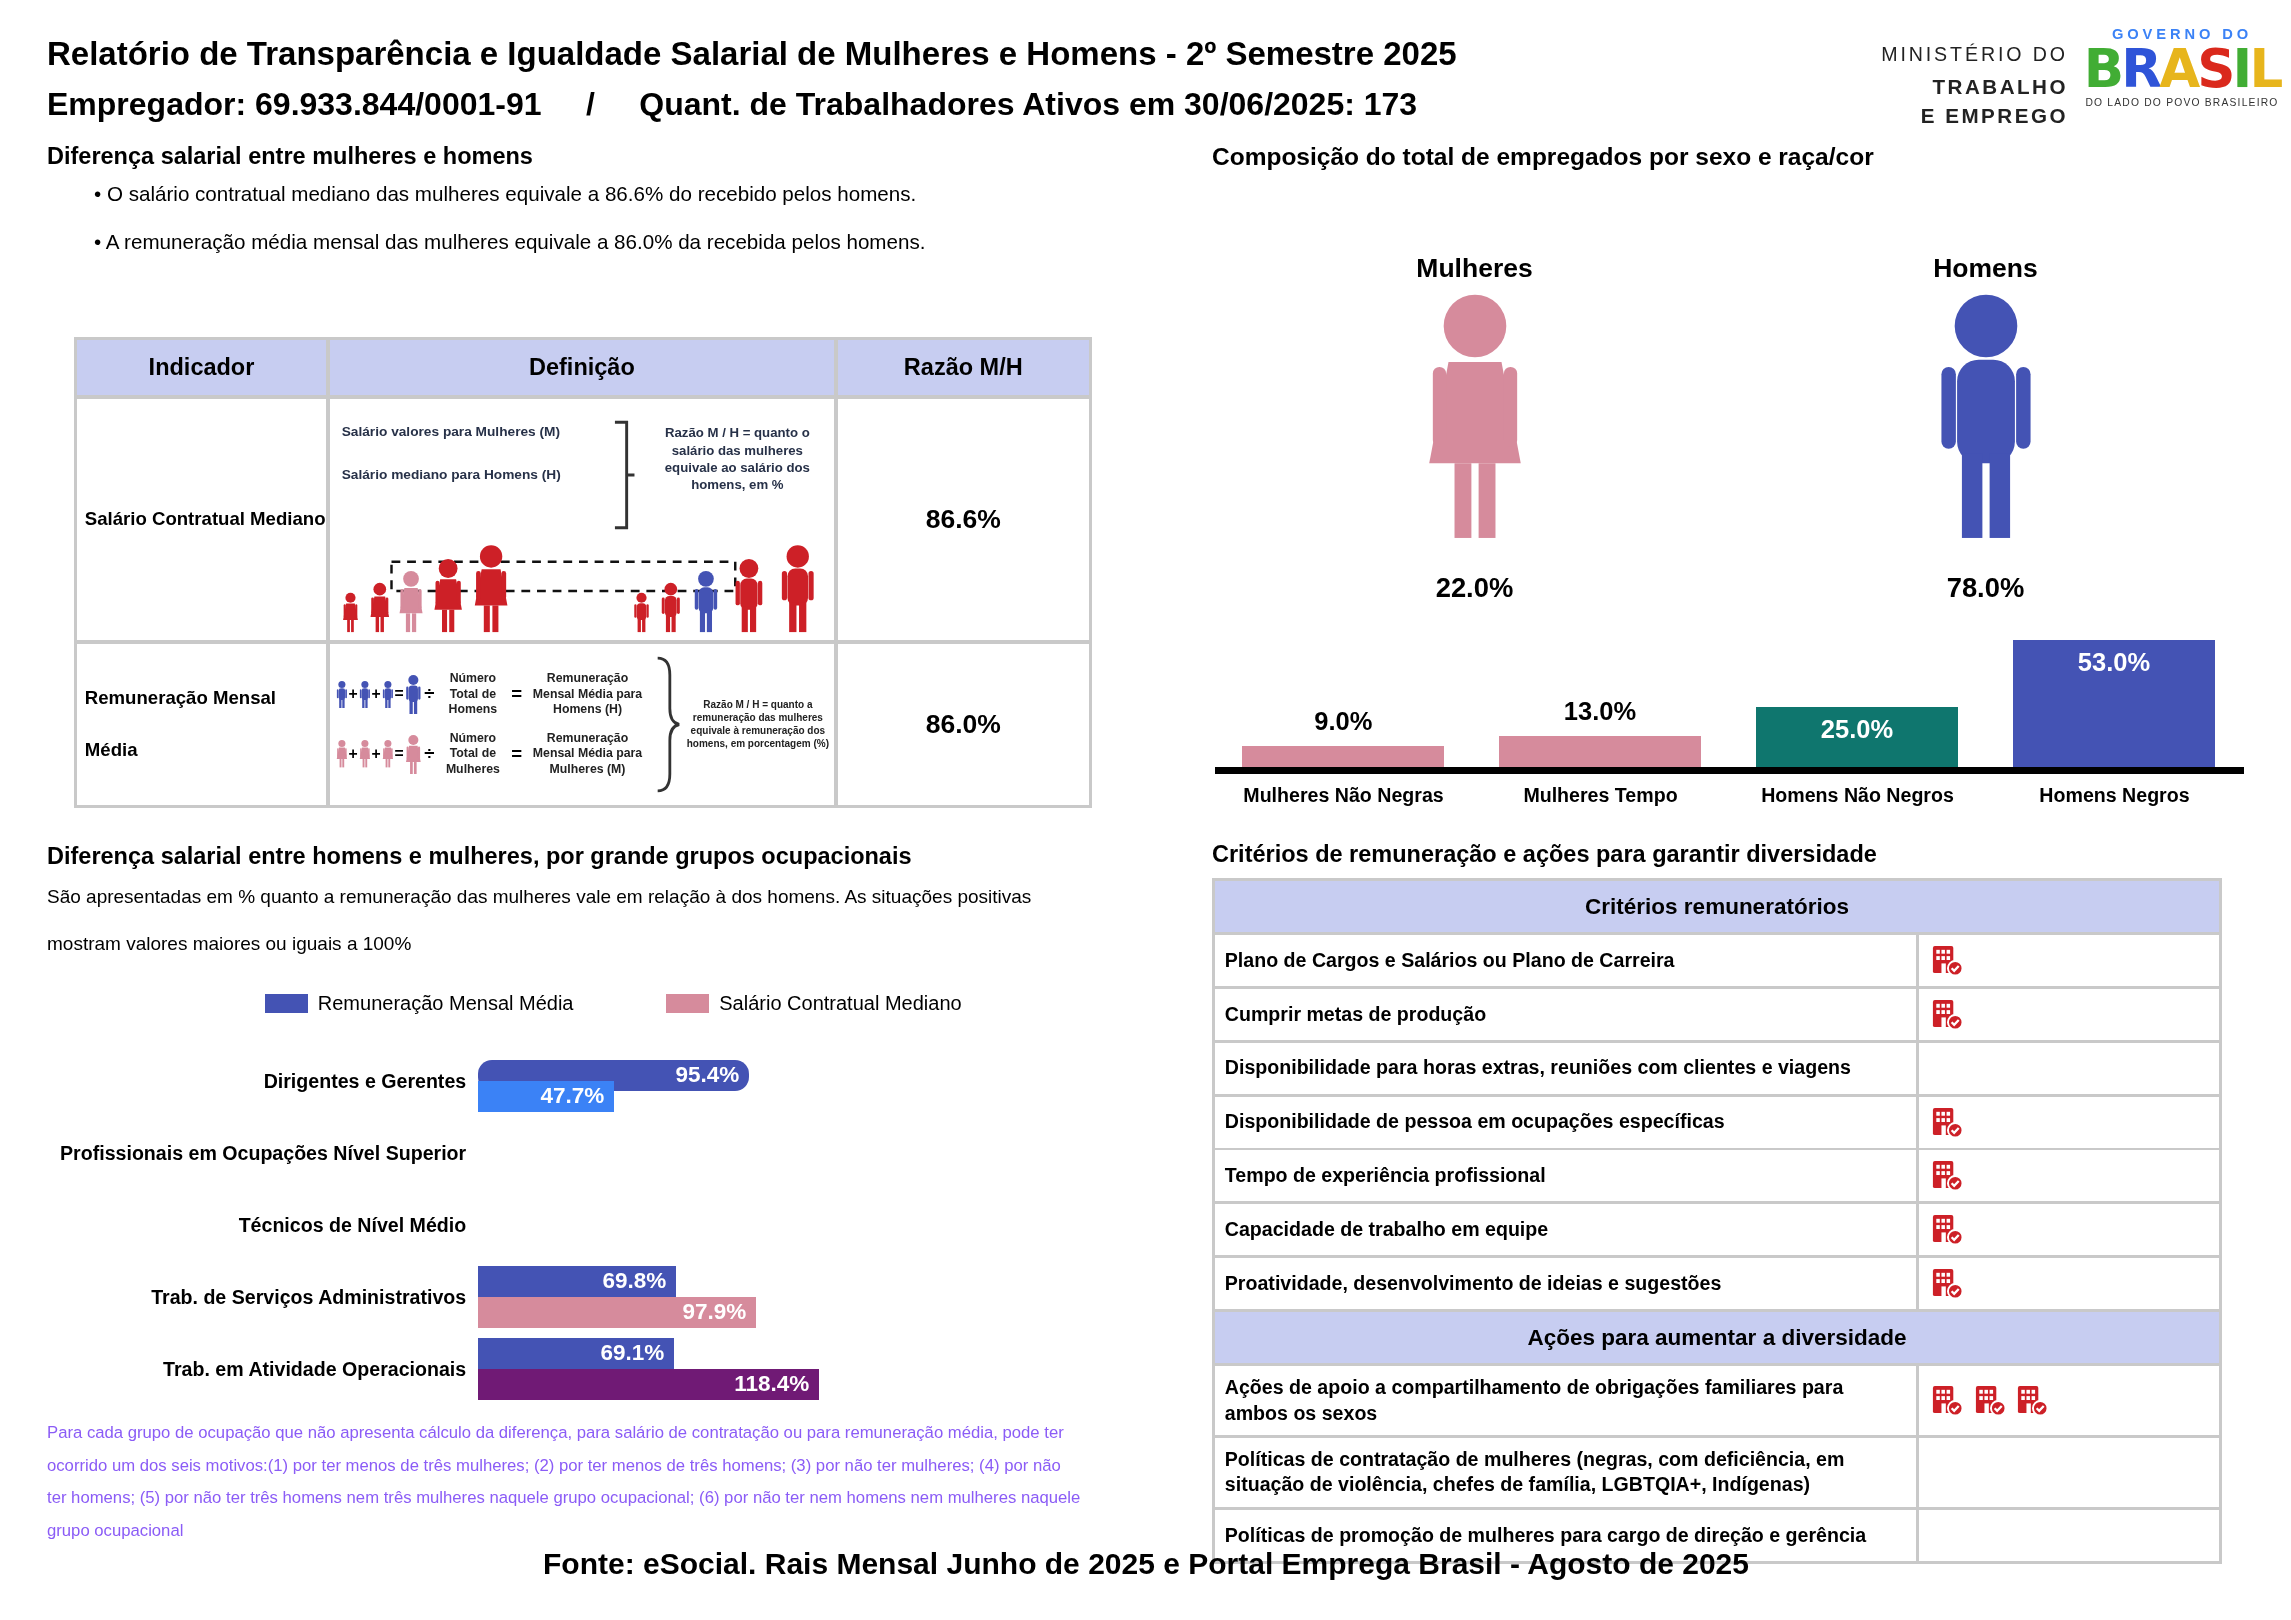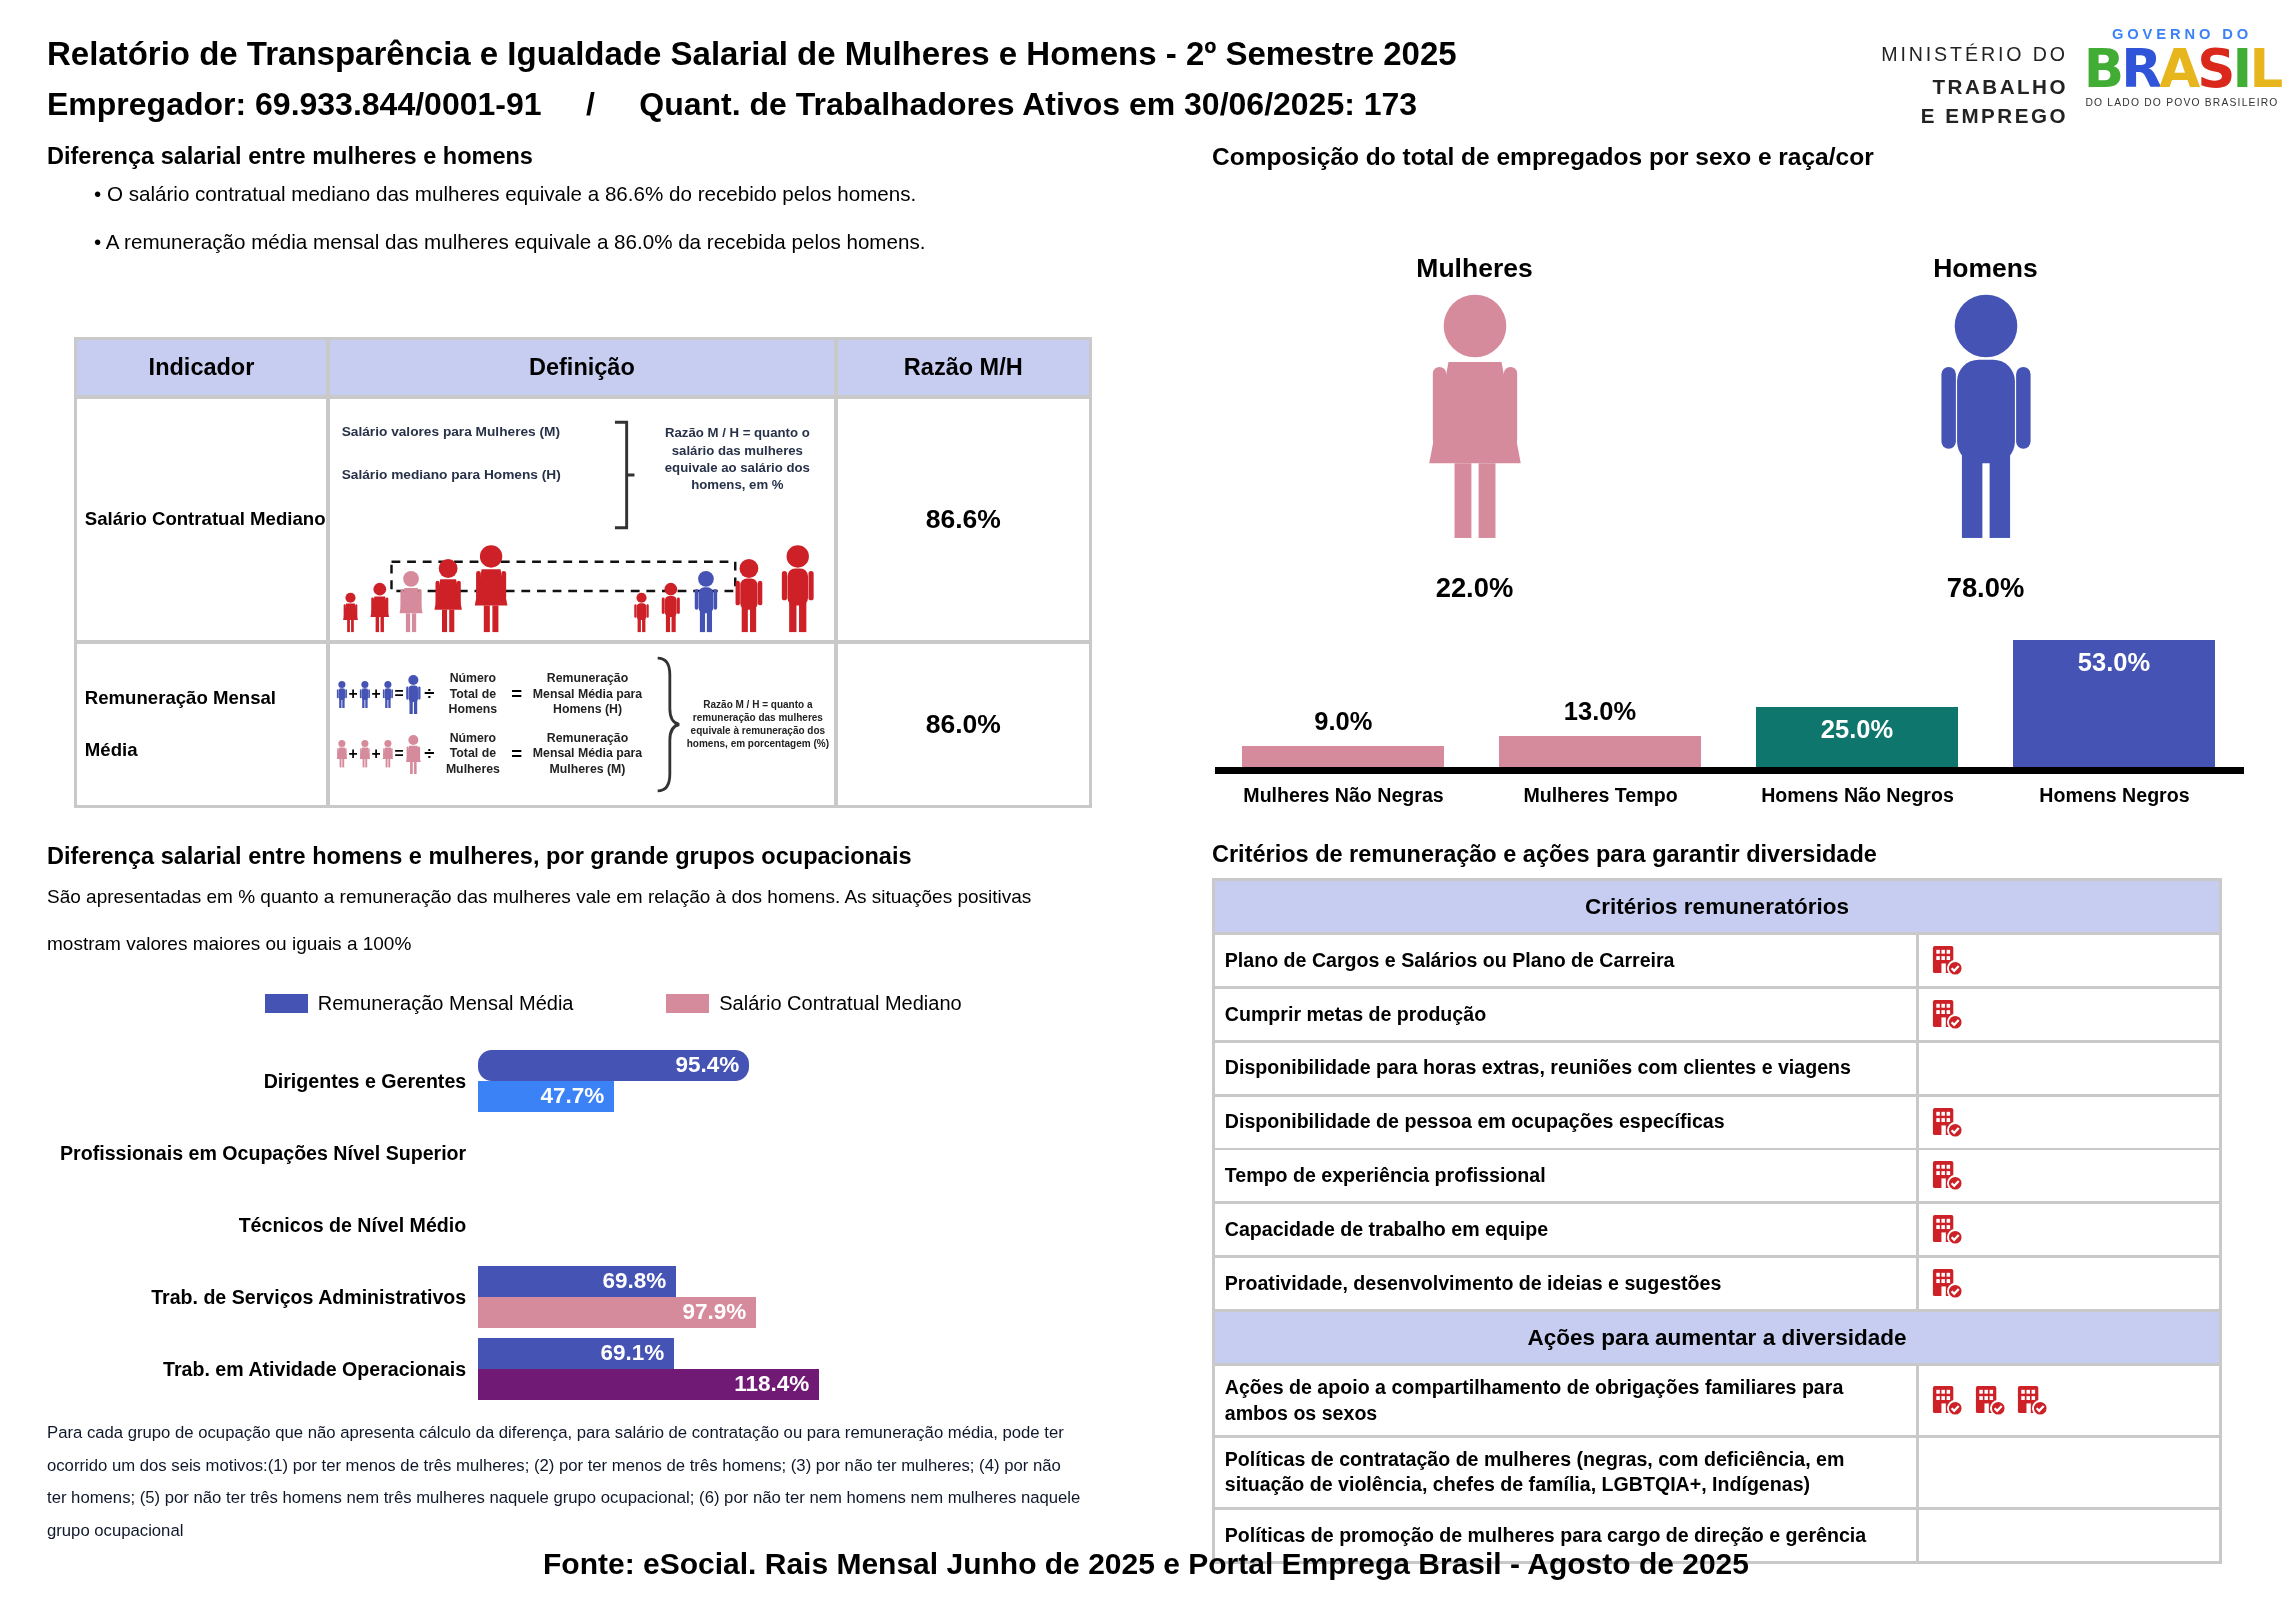--- a/index.html
+++ b/index.html
@@ -76,21 +76,21 @@
   #occ-sub div{margin-bottom:24.5px;}
   #occ-legend{position:absolute;left:265px;top:992px;display:flex;gap:93px;font-size:20px;align-items:center;}
   .leg-item{display:flex;align-items:center;}
   .sw{display:inline-block;width:43px;height:19.6px;margin-right:9.8px;}
   #occ-chart{position:absolute;left:47px;top:1045px;width:863px;}
   .occ-row{display:flex;align-items:center;height:72px;}
   .occ-label{width:431px;text-align:right;padding-right:11.8px;font-size:19.6px;font-weight:bold;line-height:1.15;}
   .occ-bars{flex:1;position:relative;height:65px;}
   .hbar{position:absolute;left:0;height:31px;color:#fff;font-weight:bold;font-size:22.5px;
     display:flex;align-items:center;justify-content:flex-end;padding-right:9.8px;}
-  #occ-footnote{position:absolute;left:47px;top:1423px;width:1054px;font-size:16.7px;color:#0f172a;}
+  #occ-footnote{position:absolute;left:47px;top:1423px;width:1054px;font-size:16.7px;color:#8b5cf6;}
   #occ-footnote div{margin-bottom:12.7px;}
 
   
   #div-title{left:1212px;top:841px;}
   #div-table{position:absolute;left:1212px;top:878px;width:1010px;display:grid;
     grid-template-columns:1fr 300px;gap:2.9px;background:var(--border);border:3.9px solid var(--border);}
   .d-head{grid-column:1/-1;background:var(--lavender);display:flex;align-items:center;justify-content:center;
     font-size:22.5px;font-weight:bold;min-height:51px;}
   .d-label{background:#fff;display:flex;align-items:center;padding:3.9px 9.8px;font-size:19.6px;font-weight:bold;
     line-height:1.3;min-height:51px;}
@@ -285,21 +285,21 @@
       </div>
       <div class="leg-item">
         <span class="sw" style="background: rgb(214, 139, 156);"></span>
         <span>Salário Contratual Mediano</span>
       </div>
     </div>
   <div id="occ-chart">
       <div class="occ-row">
         <div class="occ-label">Dirigentes e Gerentes</div>
         <div class="occ-bars">
-          <div class="hbar" style="width: 271px; background: rgb(68, 83, 180); top: 1px; border-radius: 14px;">95.4%</div>
+          <div class="hbar" style="width: 271px; background: rgb(68, 83, 180); top: 11px; border-radius: 14px;">95.4%</div>
           <div class="hbar" style="width: 136px; background: #3b82f6; top: 32px;">47.7%</div>
         </div>
       </div>
       <div class="occ-row">
         <div class="occ-label">Profissionais em Ocupações Nível Superior</div>
         <div class="occ-bars"></div>
       </div>
       <div class="occ-row">
         <div class="occ-label">Técnicos de Nível Médio</div>
         <div class="occ-bars"></div>

